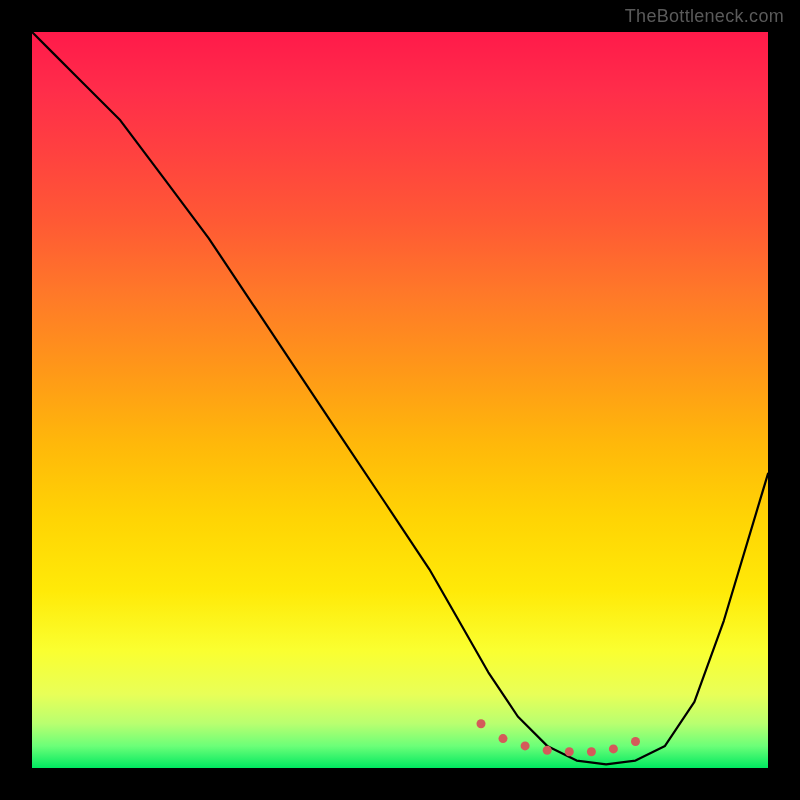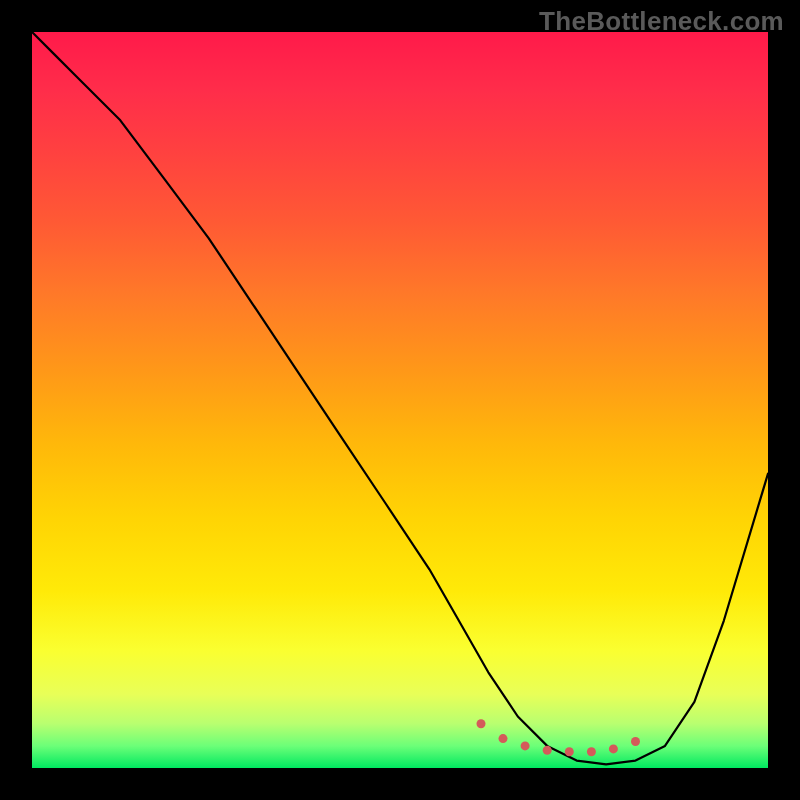--- a/index.html
+++ b/index.html
@@ -1,18 +1,18 @@
 <!DOCTYPE html>
 <html><head>
 <meta charset="utf-8">
 <style>
   * { margin: 0; padding: 0; box-sizing: border-box; }
   body { width: 800px; height: 800px; background: #000; position: relative; font-family: Arial, sans-serif; overflow: hidden; }
   .container { width: 800px; height: 800px; position: relative; background: #000; }
-  .watermark { position: absolute; top: 6px; right: 16px; color: #5a5a5a; font-size: 26px; font-weight: 700; letter-spacing: 0.3px; z-index: 10; }
+  .watermark { position: absolute; top: 6px; right: 16px; color: #5a5a5a; font-size: 18px; font-weight: 400; letter-spacing: 0.3px; z-index: 10; }
   .plot-area { position: absolute; left: 32px; top: 32px; width: 736px; height: 736px; }
   .gradient-bg { position: absolute; left: 0; top: 0; width: 736px; height: 736px;
     background: linear-gradient(to bottom,
       #ff1a4a 0%,
       #ff2d4a 8%,
       #ff4040 16%,
       #ff5a34 26%,
       #ff7a28 36%,
       #ff9818 46%,
       #ffb80a 56%,

